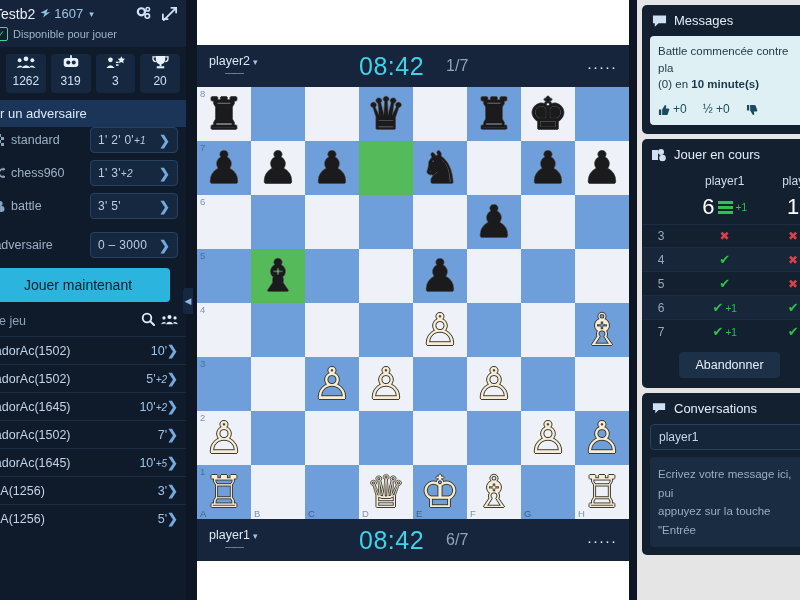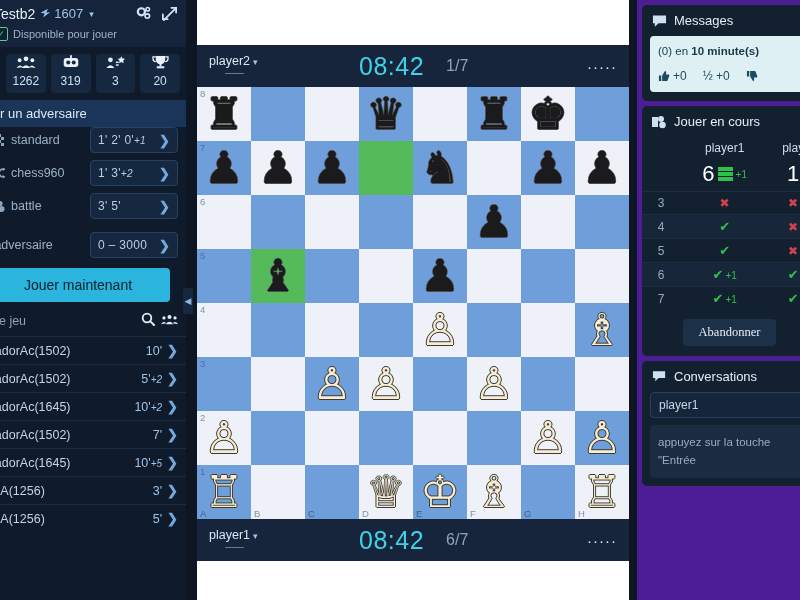--- a/index.html
+++ b/index.html
@@ -73,21 +73,21 @@
   .games-head{
     display:flex;align-items:center;padding:8px 8px 6px 0;margin-left:-14px;padding-left:6px;
   }
   .games-title{font-size:12.5px;color:#8da2b8;}
   .games-tools{margin-left:auto;display:flex;gap:6px;align-items:center;color:#e4edf7;}
   .game-row{
     display:flex;align-items:center;padding:6px 8px 6px 0;margin-left:-14px;padding-left:6px;
     border-top:1px solid #1b2d45;font-size:12.5px;color:#c3d4e6;
   }
   .game-opp{flex:1;white-space:nowrap;}
-  .game-tc{color:#9dc4e8;margin-right:5px;}
+  .game-tc{color:#9dc4e8;}
   .game-tc .inc{font-size:10px;font-style:italic;}
 
   
   .board-col{position:absolute;left:197px;top:0;width:432px;height:600px;background:#ffffff;}
   .collapse-tab{
     position:absolute;left:183px;top:288px;width:10px;height:26px;
     background:#16283f;border-radius:3px 0 0 3px;
     display:flex;align-items:center;justify-content:center;
     color:#8fb6dd;font-size:9px;
   }
@@ -114,21 +114,21 @@
   .sq.hl{background:#55bb5a;}
   .sq .rank{position:absolute;left:3px;top:1px;font-size:9.5px;color:#7a93ae;}
   .sq.d .rank{color:#4a6f9e;}
   .sq .file{position:absolute;left:3px;bottom:0px;font-size:9.5px;color:#7a93ae;}
   .sq.d .file{color:#3f5f88;}
   .pc{font-size:44px;line-height:1;}
   .pc.w{color:#f6edd4;text-shadow:0 0 1px #4a4437,-1px 0 0 #3d3a31,1px 0 0 #3d3a31,0 -1px 0 #3d3a31,0 1px 0 #3d3a31;}
   .pc.b{color:#1b1b1d;text-shadow:0 0 1px #000,-1px 0 0 #55565a,1px 0 0 #55565a,0 -1px 0 #55565a,0 1px 0 #55565a;}
 
   
-  .right{position:absolute;left:637px;top:0;width:163px;height:600px;background:#4c1d95;overflow:hidden;}
+  .right{position:absolute;left:637px;top:0;width:163px;height:600px;background:#e5e5e5;overflow:hidden;}
   .card{background:#13202f;border-radius:5px;margin:5px 0 0 5px;width:175px;overflow:hidden;}
   .card-head{
     display:flex;align-items:center;gap:7px;
     padding:8px 10px;font-size:13px;color:#e4ecf6;
   }
   .card-head .ico{width:15px;height:15px;display:flex;align-items:center;justify-content:center;color:#cfe0f2;}
   .msg-bubble{
     background:#dff0f4;color:#18384a;border-radius:4px;margin:0 8px 9px 8px;
     padding:7px 8px;font-size:11.5px;line-height:1.45;
   }
@@ -146,21 +146,21 @@
   .bars i{display:block;width:15px;height:3.5px;background:#2fc14a;}
   .bt-plus{font-size:10px;color:#2fc14a;vertical-align:super;}
   .bt-table tbody tr{border-top:1px solid #1b2d45;}
   .bt-table tbody tr:nth-child(even){background:#172639;}
   .bt-table td{font-size:12px;padding:4px 2px;text-align:center;color:#96aabf;}
   .ok{color:#2fc14a;font-size:13px;}
   .no{color:#d7424a;font-size:12px;}
   .mark-plus{color:#2fc14a;font-size:10px;margin-left:2px;}
   .abandon-wrap{display:flex;justify-content:center;padding:9px 0 10px 0;}
   .abandon{
-    background:#1c3048;border-radius:4px;padding:6px 16px;font-size:12.5px;color:#e6eef8;font-family:Liberation Serif, serif;
+    background:#1c3048;border-radius:4px;padding:6px 16px;font-size:12.5px;color:#e6eef8;
   }
   .conv-input{
     margin:0 8px 7px 8px;background:#16263a;border:1px solid #27415f;border-radius:4px;
     height:24px;display:flex;align-items:center;padding:0 8px;font-size:12px;color:#c6d7e8;
   }
   .conv-box{
     margin:0 8px 8px 8px;background:#1a2c42;border-radius:4px;
     padding:8px;font-size:11.5px;line-height:1.6;color:#98acc2;
   }
 </style>
@@ -564,20 +564,21 @@
     <div class="card">
       <div class="card-head">
         <span class="ico">
           <svg viewBox="0 0 16 14" width="15" height="14">
               <path d="M1 1 h14 v8.5 h-8 l-4 3.5 v-3.5 h-2z" fill="#cfe0f2"></path>
             </svg>
         </span>
         <span>Messages</span>
       </div>
       <div class="msg-bubble">
+        <div>Battle commencée contre pla</div>
         <div><span>(0) en </span><b>10 minute(s)</b></div>
         <div class="msg-react">
           <span>
             <svg viewBox="0 0 13 13" width="12" height="12">
                 <path d="M1 6 h2.5 v6 H1z" fill="#1b4b61"></path>
                 <path d="M4.5 6 L7.5 1 q1.8 0 1.4 2 L8.5 5 h3.2 q1 .6 .4 1.6 l-1.6 4.4 q-.3 1 -1.4 1 H4.5z" fill="#1b4b61"></path>
               </svg>
             <span>+0</span>
           </span>
           <span>
@@ -668,18 +669,19 @@
           <svg viewBox="0 0 16 13" width="15" height="13">
               <path d="M1 1 h13 v7 h-7 l-3.5 3.5 V8 H1z" fill="#cfe0f2"></path>
             </svg>
         </span>
         <span>Conversations</span>
       </div>
       <div class="conv-input">
         <span>player1</span>
       </div>
       <div class="conv-box">
+        <div>Ecrivez votre message ici, pui</div>
         <div>appuyez sur la touche "Entrée</div>
       </div>
     </div>
 
   </div>
 </div>
 
 </body></html>

